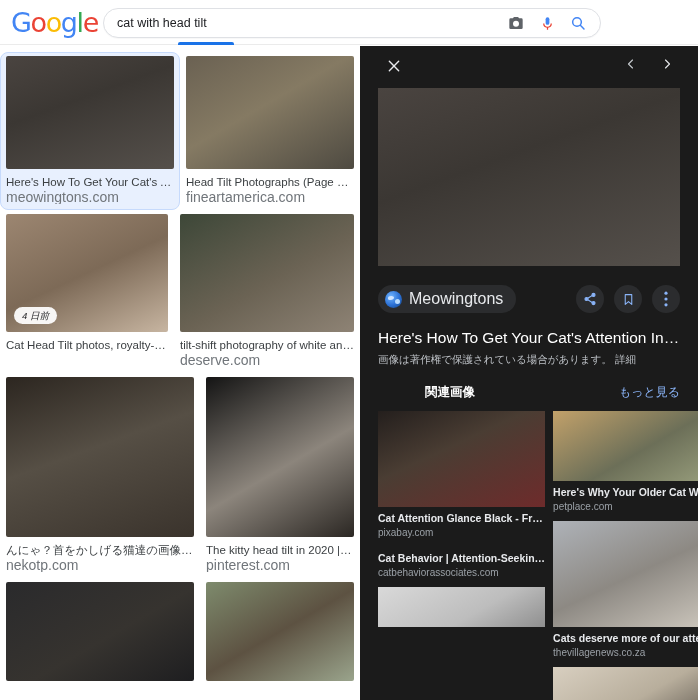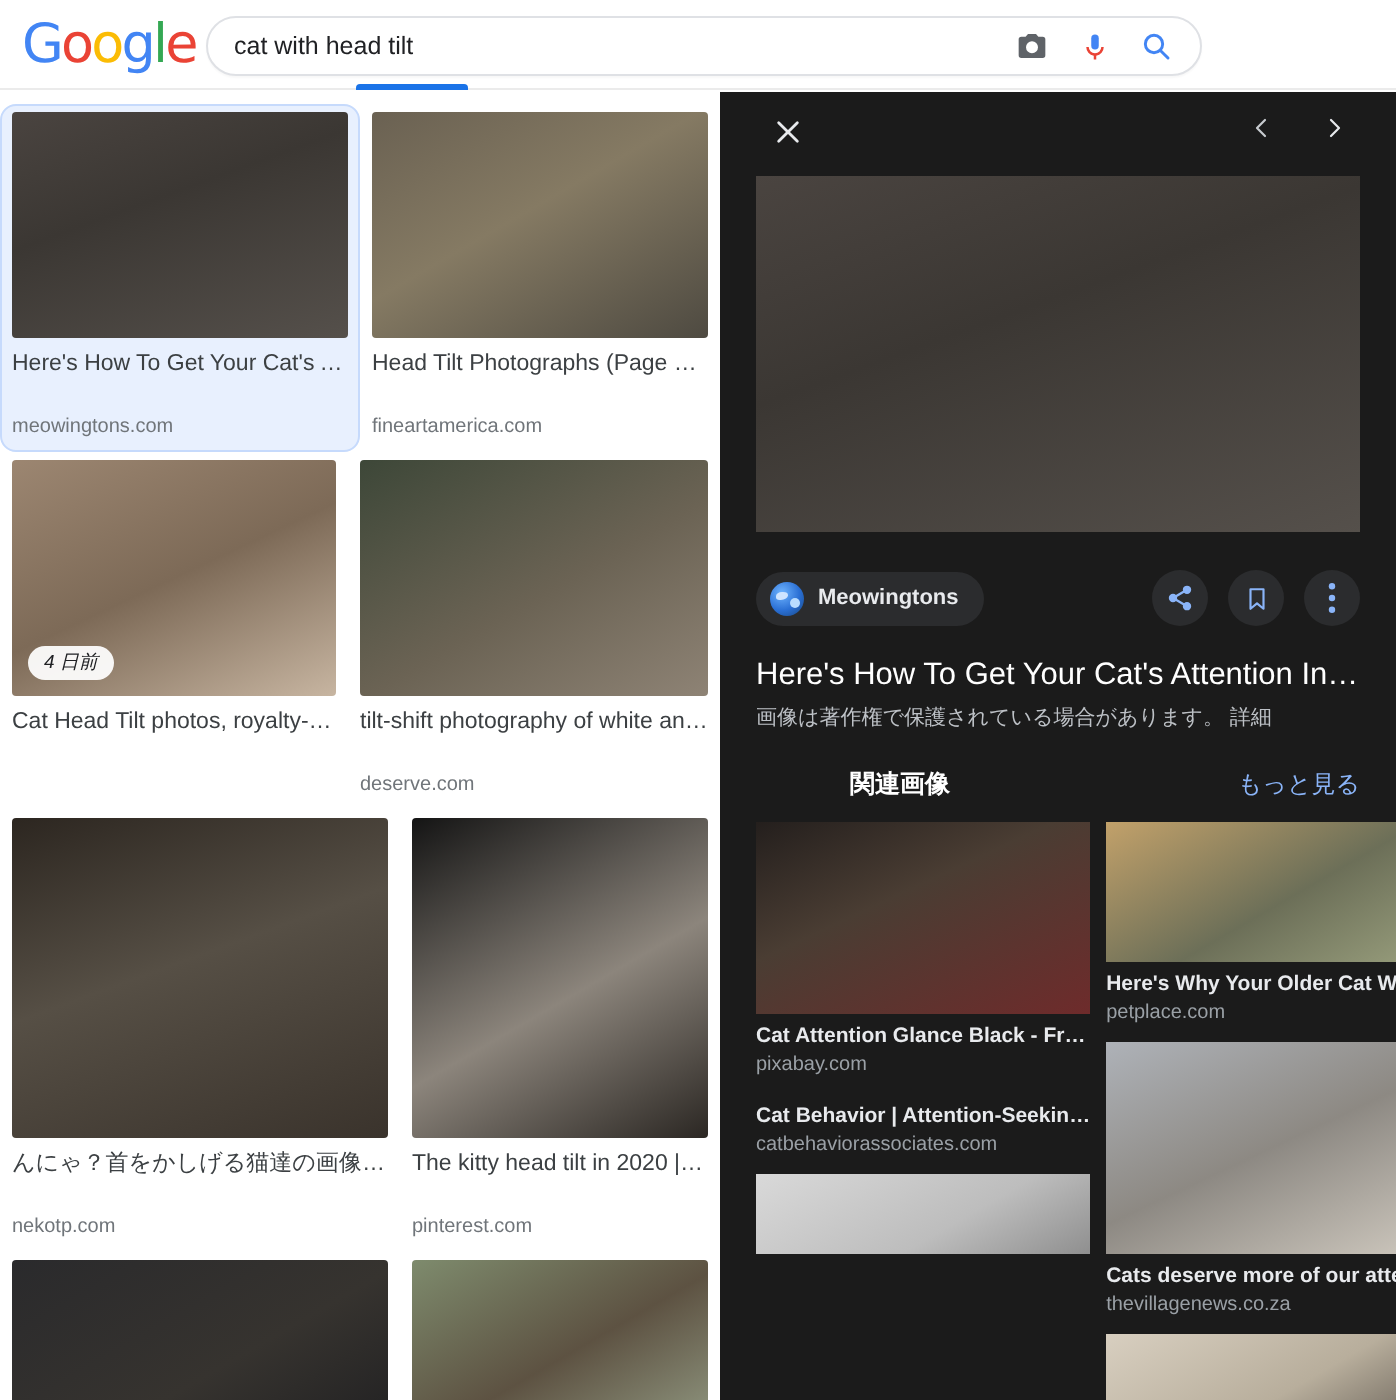--- a/index.html
+++ b/index.html
@@ -97,22 +97,22 @@
     background: var(--img);
   }
   .t-title {
     margin-top: 6px;
     font-size: 11.5px;
     color: #3c4043;
     white-space: nowrap; overflow: hidden; text-overflow: ellipsis;
     line-height: 14px;
   }
   .t-domain {
-    margin-top: 18px;
-    font-size: 10px;
+    margin-top: 2px;
+    font-size: 14px;
     color: #70757a;
     white-space: nowrap; overflow: hidden; text-overflow: ellipsis;
     line-height: 13px;
   }
   .badge {
     position: absolute;
     left: 8px; bottom: 8px;
     background: rgba(255,255,255,0.93);
     color: #202124;
     font-size: 9.5px;
@@ -175,21 +175,21 @@
     flex-shrink:0;
   }
   .globe::before{
     content:"";position:absolute;left:3px;top:5px;width:6px;height:4px;
     background:#cfe4ff;border-radius:50% 40% 60% 30%;
   }
   .globe::after{
     content:"";position:absolute;right:2px;top:8px;width:5px;height:5px;
     background:#b9dcff;border-radius:50%;
   }
-  .src-name { font-size:11px; color:#e8eaed; white-space:nowrap;font-weight:bold;}
+  .src-name { font-size:16px; color:#e8eaed; white-space:nowrap;}
 
   .act-btns { margin-left:auto; display:flex; gap:10px; }
   .act {
     width:28px;height:28px;border-radius:50%;
     background:#2b2c2e;
     display:flex;align-items:center;justify-content:center;
     cursor:pointer;
   }
 
   .panel-title {

